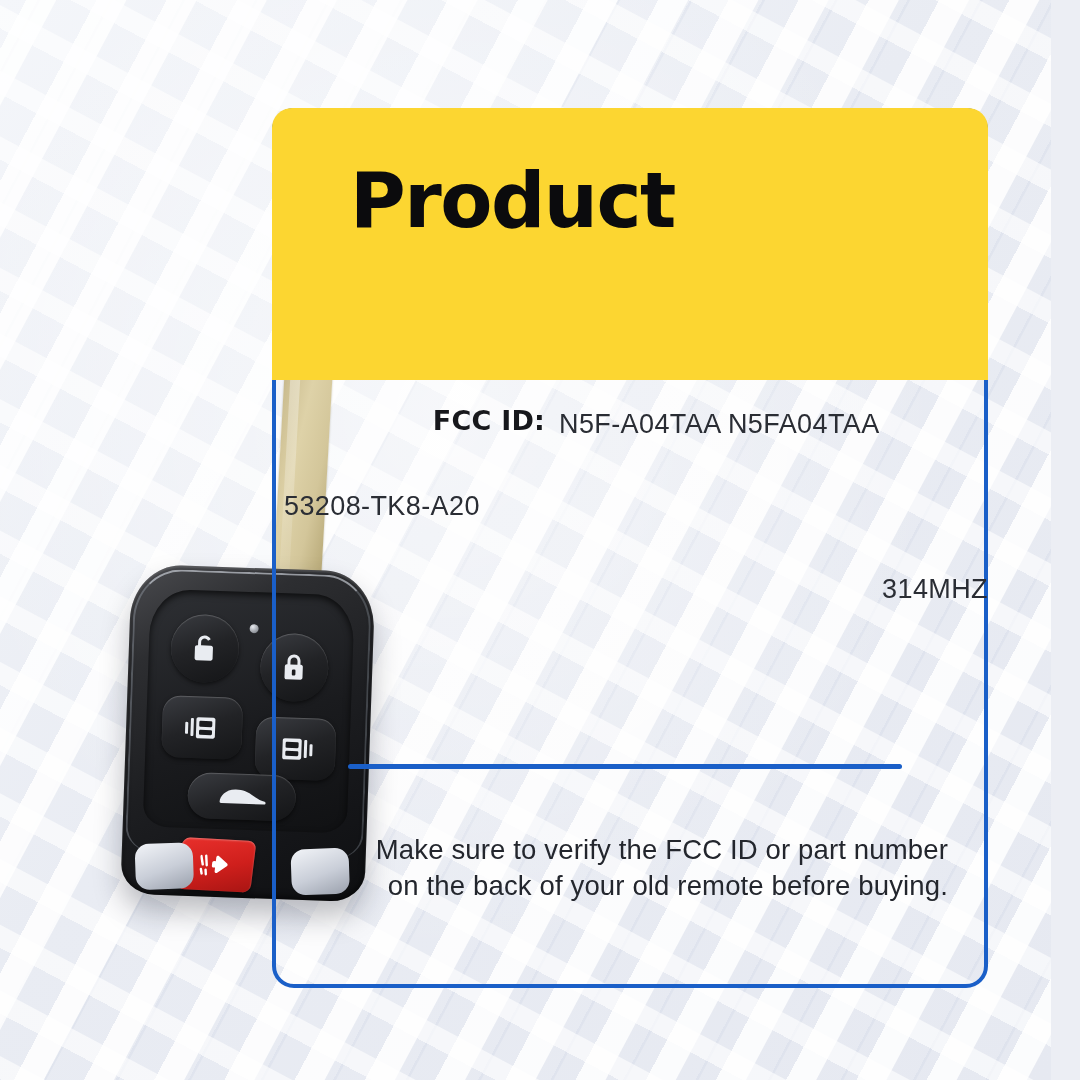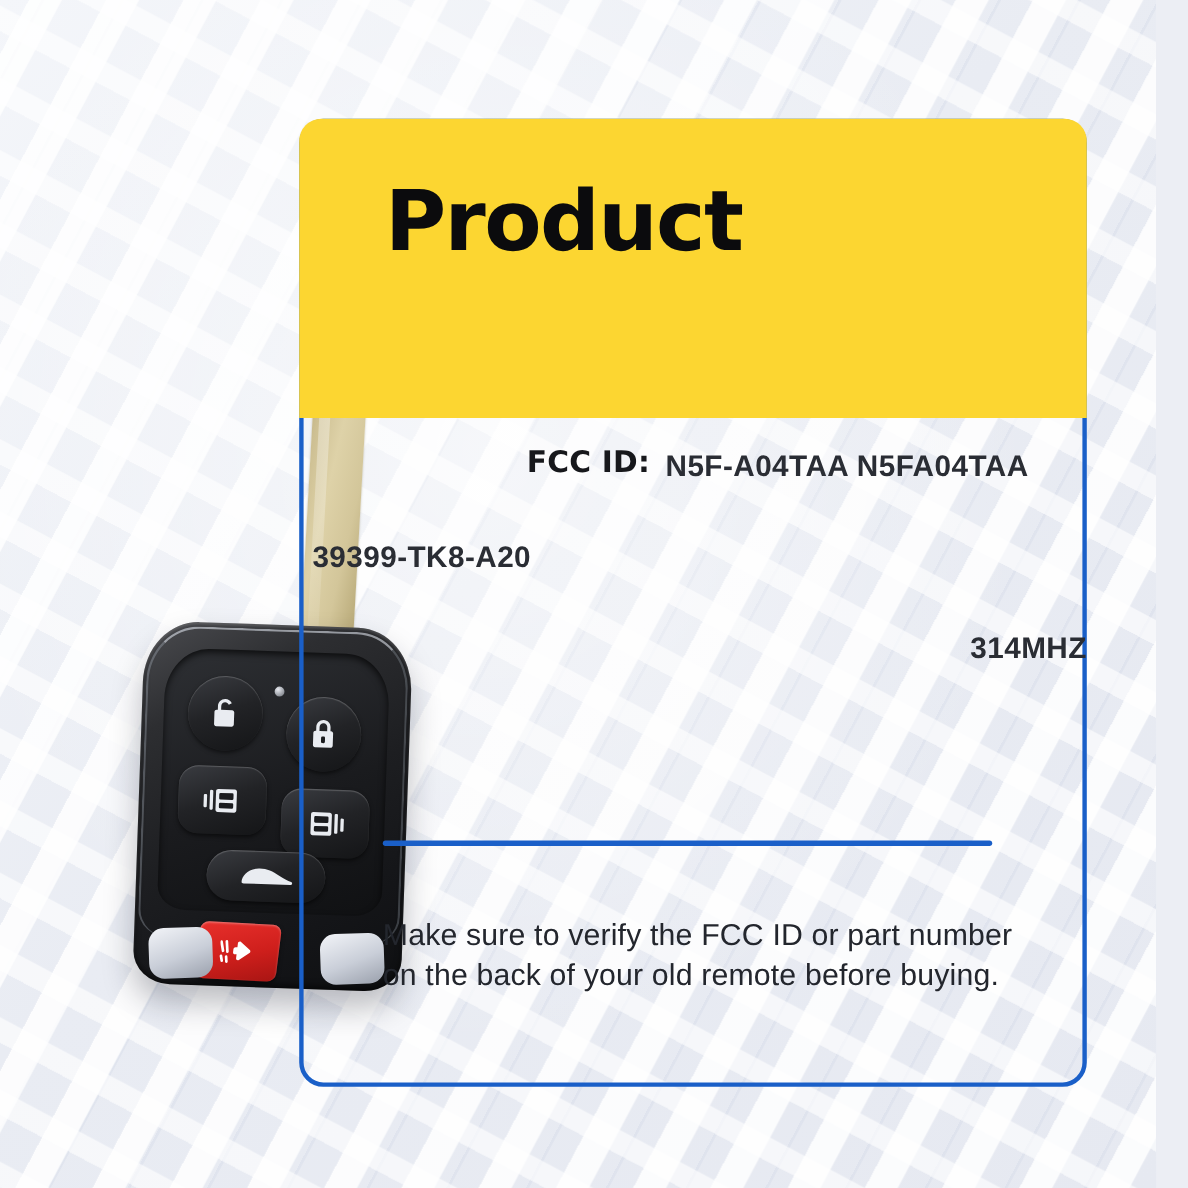--- a/index.html
+++ b/index.html
@@ -120,23 +120,23 @@
   }
   .spec-value {
     flex: 1 1 auto;
     font-size: 27px;
     font-weight: 400;
     color: #2a2d34;
     letter-spacing: 0.4px;
     line-height: 1.42;
     font-family: "Liberation Sans", sans-serif;
   }
-  .spec-value .vline { display: block; font-weight: bold; }
-
-  .row-fccid .spec-label { padding-right: 14px; margin-left: 46px; }
+  .spec-value .vline { display: block; }
+
+  .row-fccid .spec-label { padding-right: 14px; }
   .row-pn    .spec-value { padding-left: 12px; }
   .row-freq  .spec-value { padding-left: 4px; text-align: right; }
 
   
   .footer-divider {
     position: absolute;
     left: 348px;
     top: 764px;
     width: 554px;
     height: 5px;
@@ -147,21 +147,21 @@
     position: absolute;
     left: 348px;
     top: 832px;
     width: 600px;
     font-size: 27.5px;
     line-height: 1.32;
     color: #23262d;
     letter-spacing: 0.15px;
     font-family: "Liberation Sans", sans-serif;
   }
-  .footer-note .nline { display: block; }
+  .footer-note .nline { display: block; text-align: right; }
 
   
   .keyfob {
     position: absolute;
     left: 118px;
     top: 300px;
     width: 290px;
     height: 640px;
   }
 
@@ -371,21 +371,21 @@
 
     <div class="spec-row row-fccid">
       <div class="spec-label">FCC ID:</div>
       <div class="spec-value">
         <span class="vline">N5F-A04TAA N5FA04TAA</span>
       </div>
     </div>
 
     <div class="spec-row row-pn">
       <div class="spec-value">
-        <span class="vline">39399-TK8-A20</span>
+        <span class="vline">53208-TK8-A20</span>
       </div>
     </div>
 
     <div class="spec-row row-freq">
       <div class="spec-value">
         <span class="vline">314MHZ</span>
       </div>
     </div>
 
   </div>

